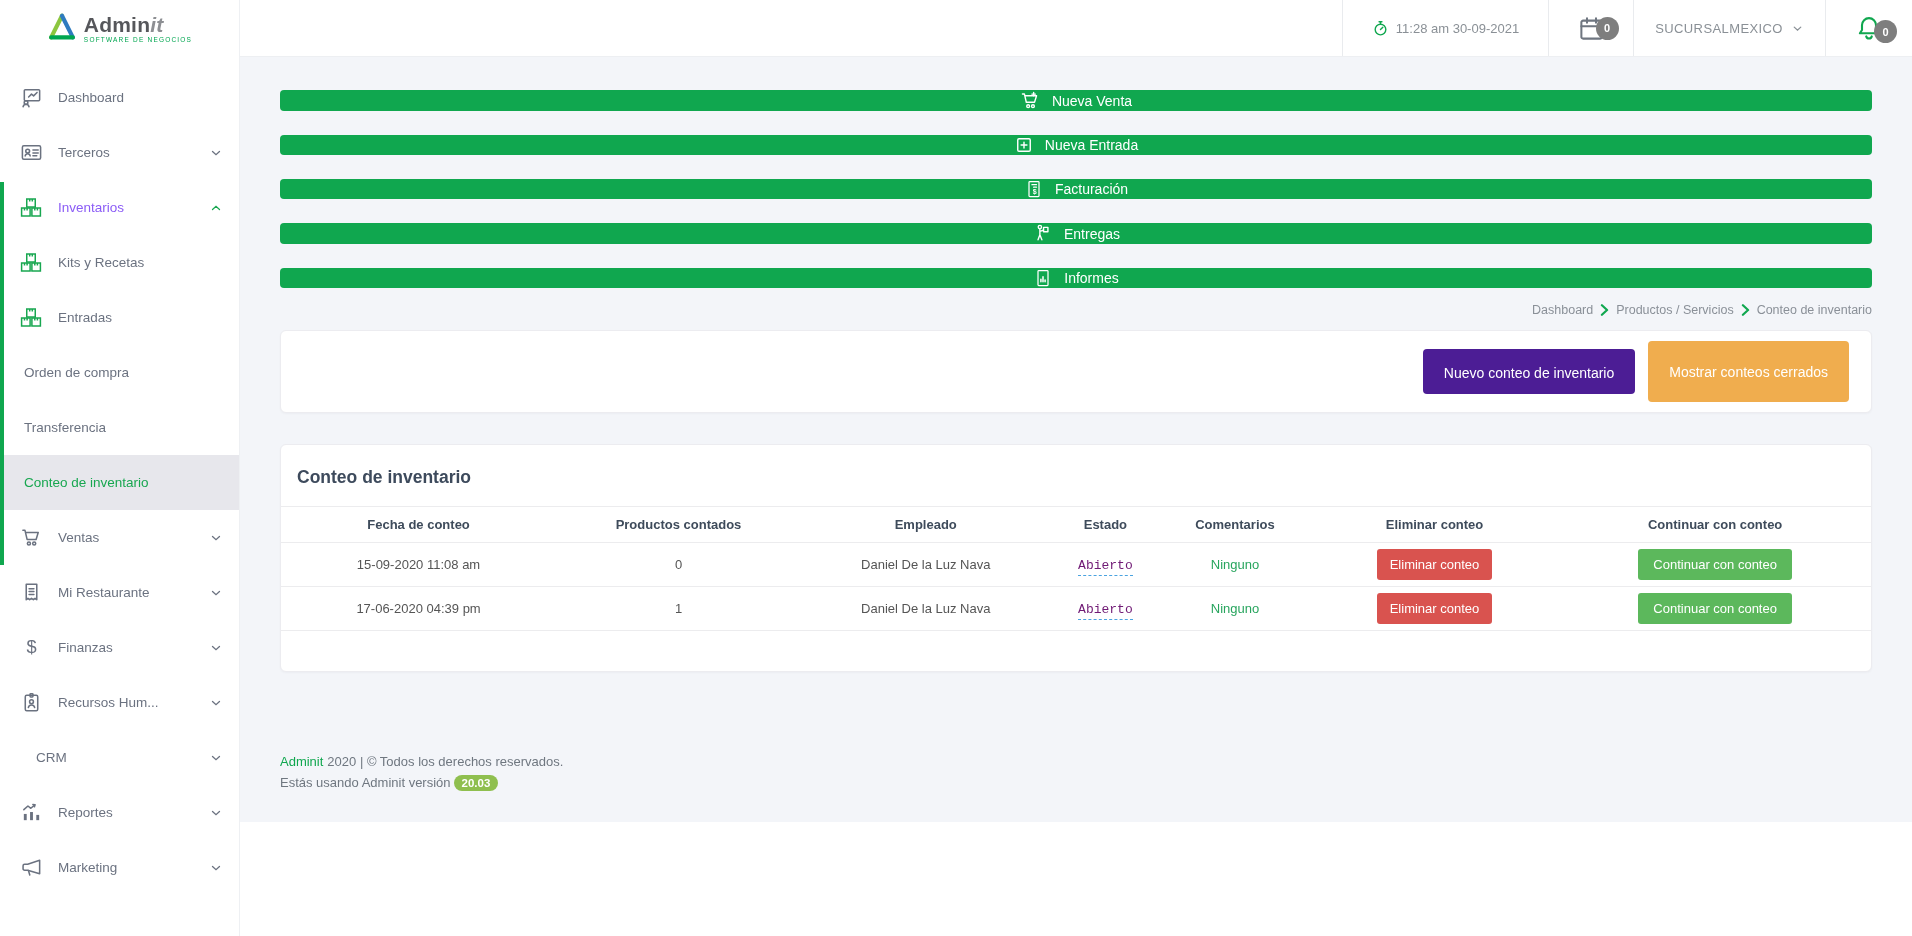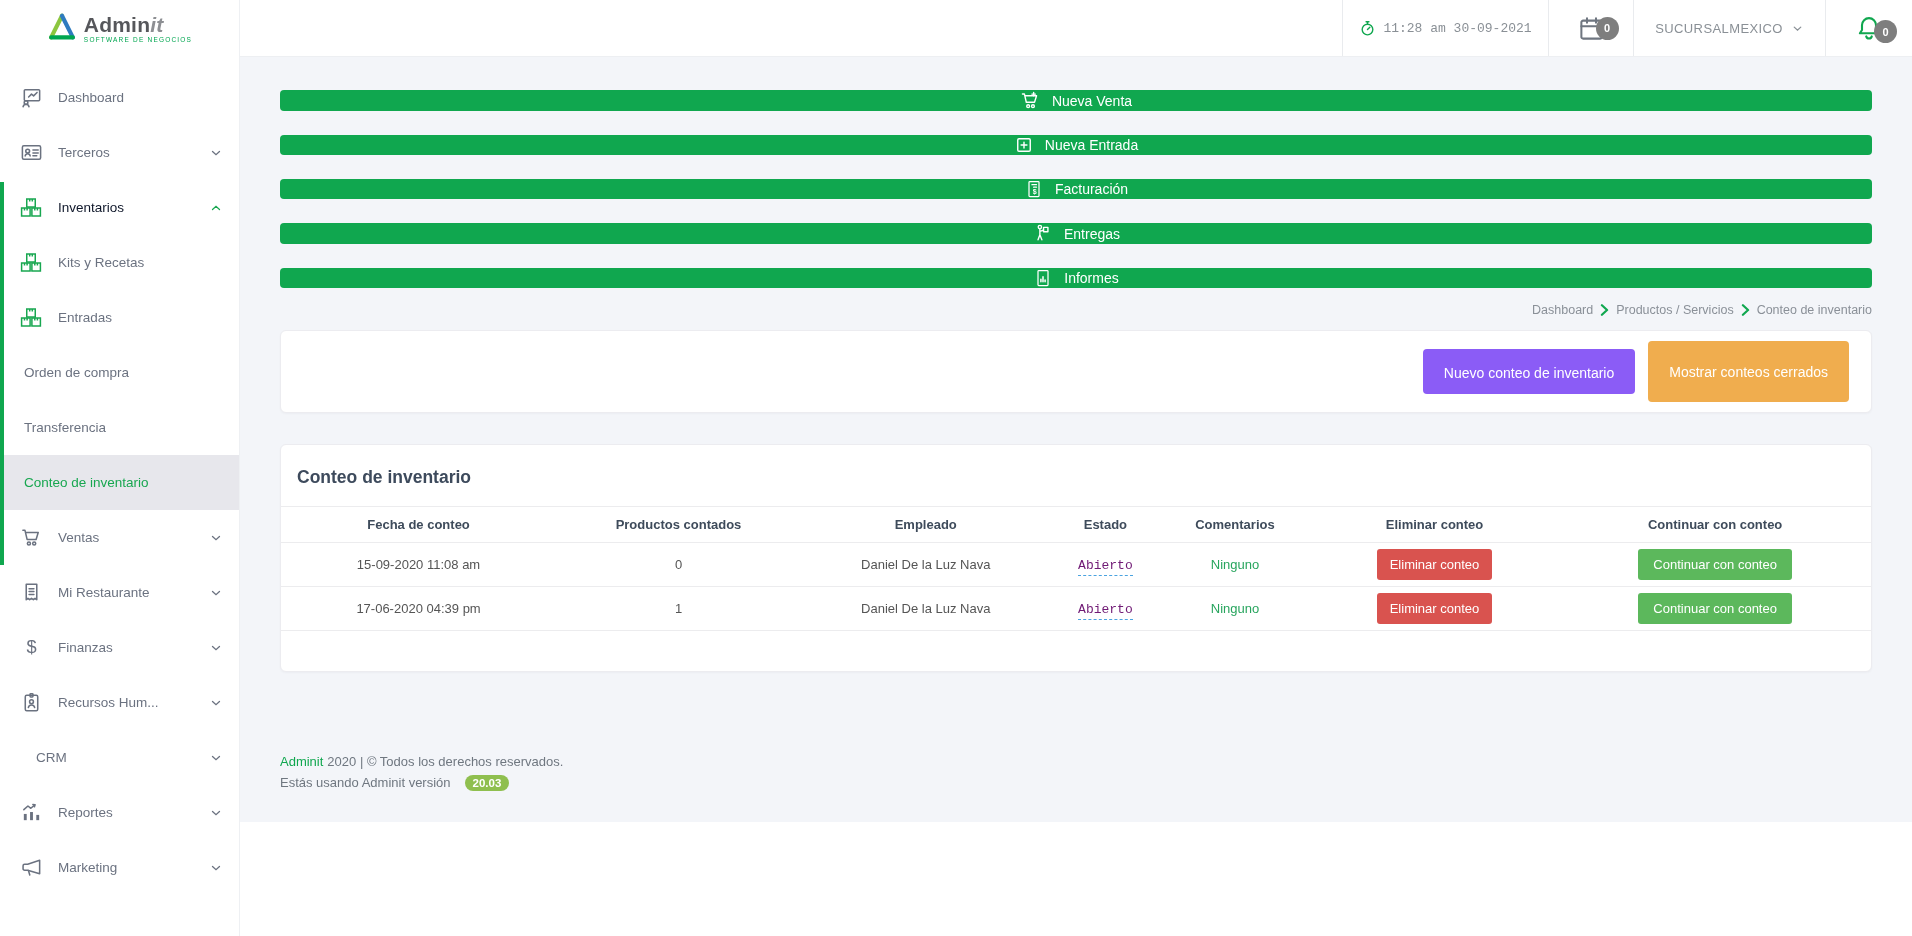--- a/index.html
+++ b/index.html
@@ -16,33 +16,33 @@
   .logo-tag { font-size:6.5px; color:#00a650; letter-spacing:1.2px; margin-top:2px; }
   .sb-menu { padding-top:13px; }
   .sb-item { height:55px; position:relative; display:flex; align-items:center;
     color:#6b7280; font-size:13.5px; cursor:pointer; }
   .sb-item .icon { position:absolute; left:19px; width:24px; height:24px; display:flex;
     align-items:center; justify-content:center; color:#6b7280; }
   .sb-item .label { margin-left:58px; }
   .sb-item.noicon .label { margin-left:24px; }
   .sb-item.indent1 .label { margin-left:36px; }
   .sb-item .chev { position:absolute; right:16px; color:#6b7280; display:flex; }
-  .sb-item.green-txt { color:#0f172a; }
+  .sb-item.green-txt { color:#8b5cf6; }
   .sb-item.green-txt .icon, .sb-item.green-txt .chev { color:#18a750; }
   .sb-item.green-icon .icon { color:#18a750; }
   .sb-item.active { background:#e7e7ec; color:#18a750; }
   .green-bar { position:absolute; left:0; top:182px; width:4px; height:383px;
     background:#10a74f; z-index:6; }
 
   
   .topbar { position:absolute; left:240px; right:0; top:0; height:57px; background:#fff;
     border-bottom:1px solid #edeff2; display:flex; justify-content:flex-end; z-index:4; }
   .h-sec { display:flex; align-items:center; justify-content:center;
     border-left:1px solid #e9ebee; height:100%; color:#8a9096; font-size:13px; }
-  .h-time { width:206px; gap:7px;font-family:Liberation Mono, monospace; }
+  .h-time { width:206px; gap:7px; }
   .h-cal  { width:85px; }
   .h-branch { width:192px; gap:8px; letter-spacing:.4px; }
   .h-user { width:210px; gap:10px; color:#7b838c; }
   .h-bell { width:87px; }
   .badge-gray { position:absolute; right:-14px; top:2px; background:#7e7e7e; color:#fff;
     width:23px; height:23px; border-radius:50%; font-size:11px; font-weight:bold;
     display:flex; align-items:center; justify-content:center; }
   .icon-badge-wrap { position:relative; display:flex; }
 
   
@@ -54,38 +54,38 @@
     gap:11px; cursor:pointer; font-family:inherit; }
   .crumbs { display:flex; justify-content:flex-end; align-items:center; gap:7px;
     margin-top:15px; font-size:12.5px; color:#8a9098; }
   .crumb { cursor:pointer; }
   .panel { background:#fff; border:1px solid #ececf0; border-radius:6px;
     box-shadow:0 1px 2px rgba(40,50,70,.04); }
   .panel-actions { margin-top:13px; height:83px; display:flex; align-items:center;
     justify-content:flex-end; gap:13px; padding:0 22px; }
   .btn { border:none; border-radius:4px; color:#fff; font-size:14px; cursor:pointer;
     font-family:inherit; }
-  .btn-blue { background:#8b5cf6; height:45px; padding:16px 21px; }
+  .btn-blue { background:#4c1d95; height:45px; padding:16px 21px; }
   .btn-orange { background:#f0ad4e; height:61px; padding:0 21px; }
   .panel-table { margin-top:31px; padding:22px 0 40px 0; }
   .panel-title { font-size:17.5px; font-weight:bold; color:#3d4a5c; padding:0 16px 18px 16px; }
   table { width:100%; border-collapse:collapse; font-size:13px; color:#555; }
   th { font-weight:bold; color:#3e4b5b; text-align:center; padding:10px 6px;
     border-top:1px solid #ececee; border-bottom:1px solid #ececee; }
   td { text-align:center; padding:6px; height:43px; border-bottom:1px solid #ececee; }
   .estado { color:#701a75; border-bottom:1px dashed #4aa3e0; padding-bottom:2px; cursor:pointer;font-family:Liberation Mono, monospace; }
   .ninguno { color:#28a55e; }
   .btn-del { background:#d9534f; border-radius:3px; padding:8px 13px; font-size:13px; }
   .btn-cont { background:#5cb85c; border-radius:3px; padding:8px 15px; font-size:13px; }
 
   .footer { margin-top:80px; font-size:13px; color:#6f7780; line-height:1.6; }
   .f-brand { color:#10a74f; cursor:pointer; }
   .f-rest { margin-left:4px; }
   .ver { background:#8fbf4f; color:#fff; border-radius:10px; padding:2px 8px;
-    font-size:11.5px; font-weight:bold; margin-left:14px;text-align:right; }
+    font-size:11.5px; font-weight:bold; margin-left:3px;text-align:right; }
 </style>
 </head>
 <body>
 
 <div class="sidebar">
   <div class="logo-wrap">
     <span>
       <svg width="30" height="28" viewBox="0 0 36 33" fill="none" stroke-linecap="round">
         <path d="M18 3 L5 29" stroke="#8cc63f" stroke-width="5"></path>
         <path d="M18 3 L31 29" stroke="#2e7bbf" stroke-width="5"></path>

